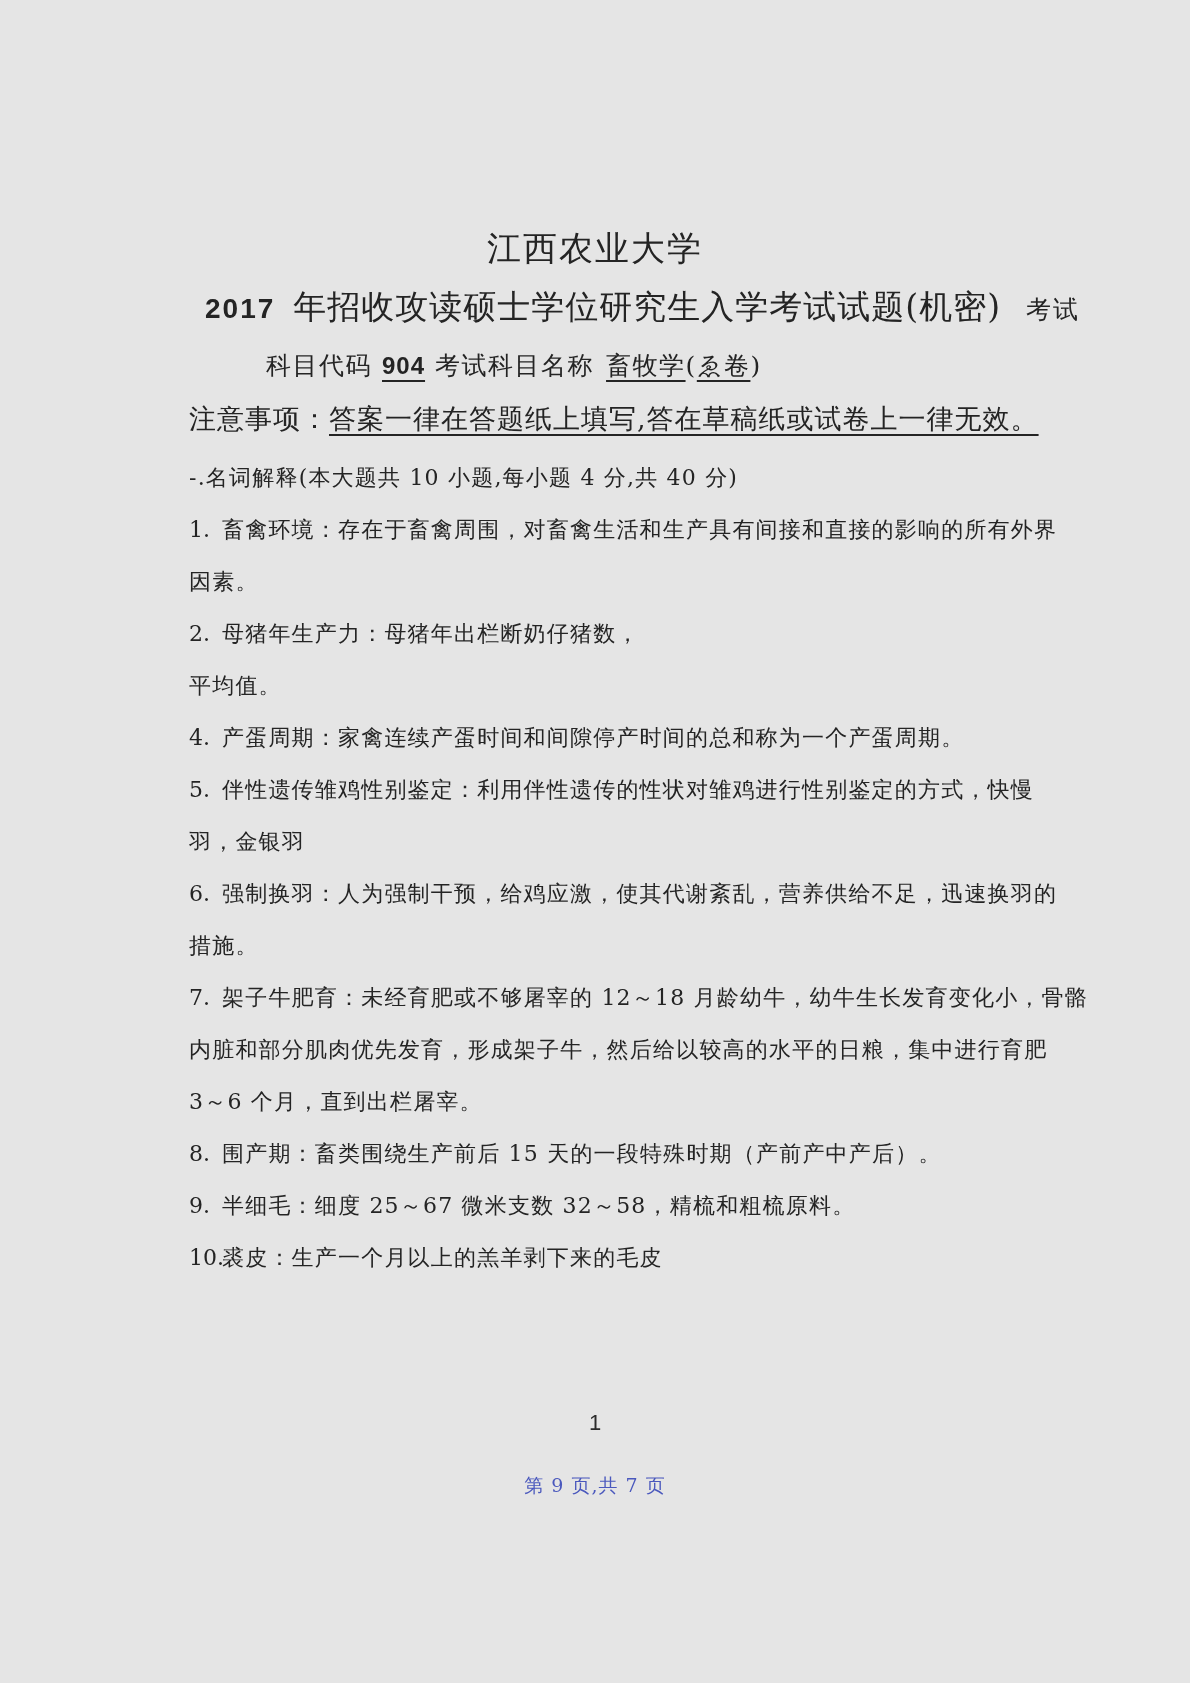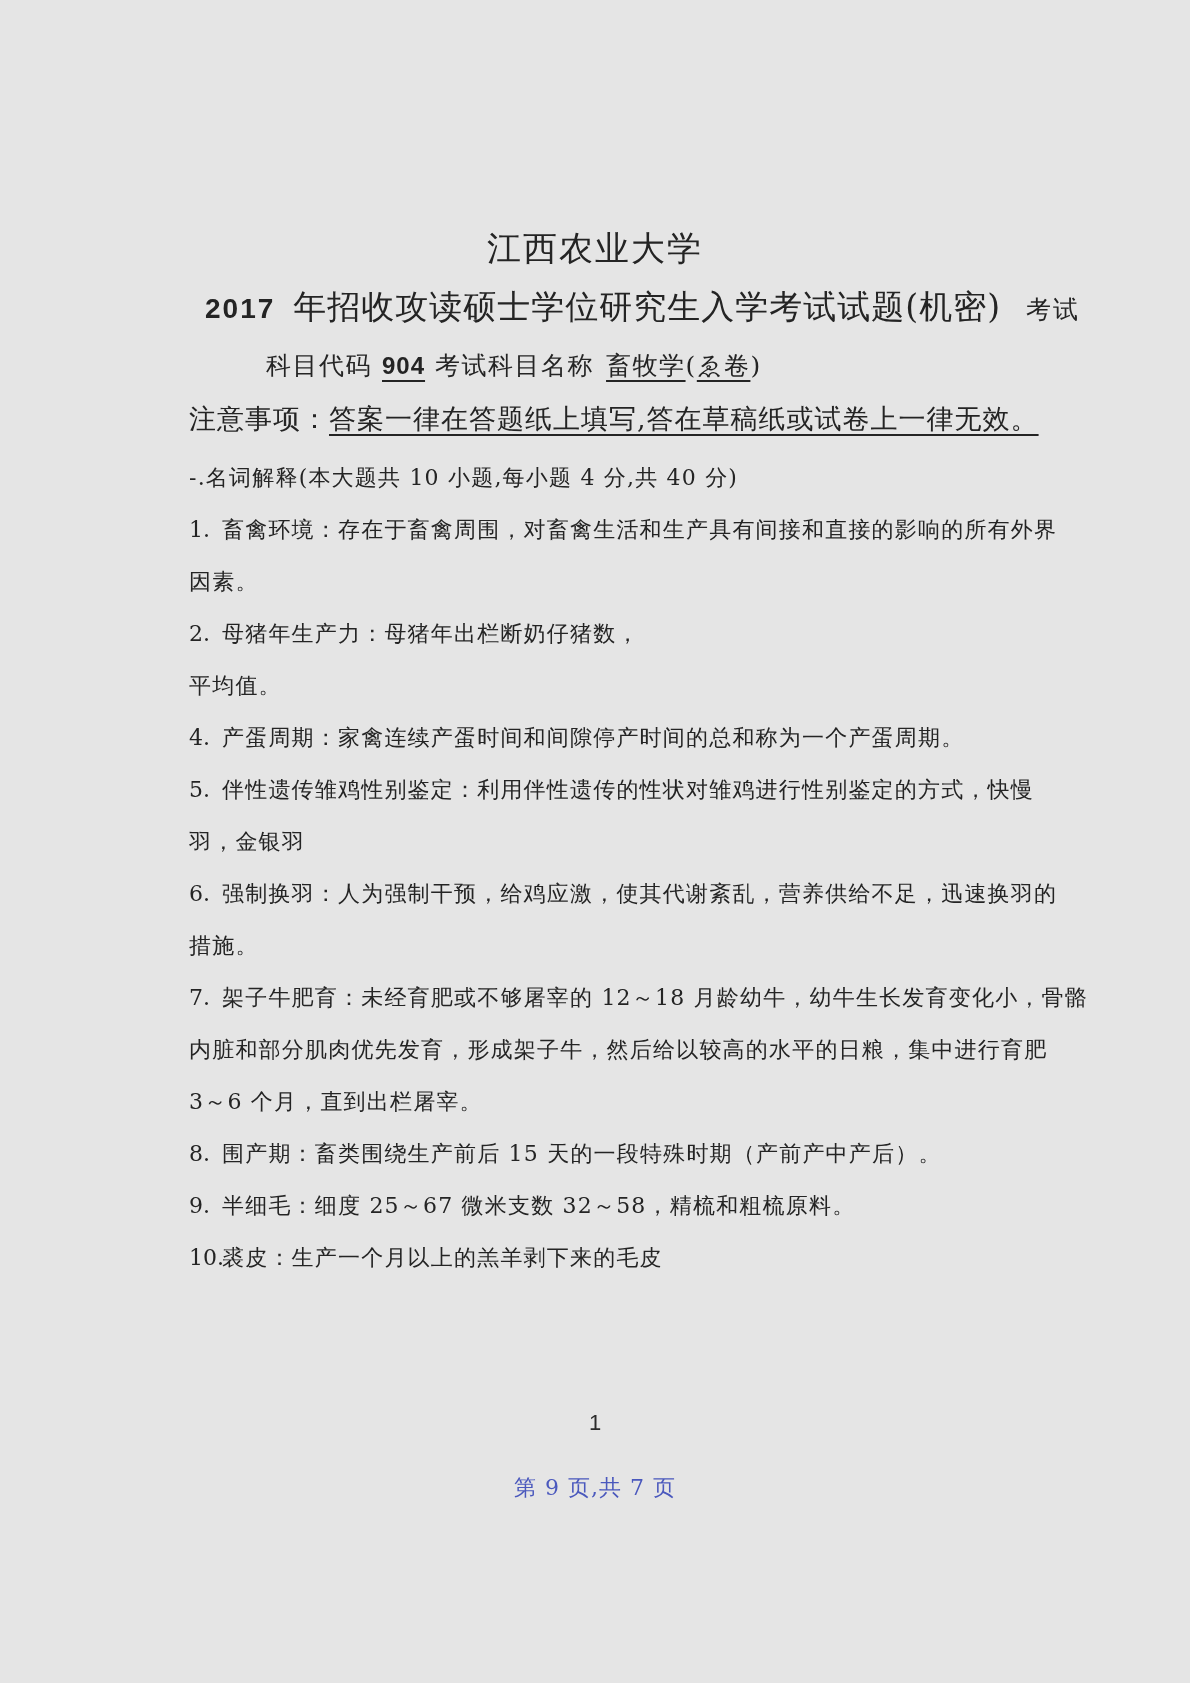--- a/index.html
+++ b/index.html
@@ -48,21 +48,21 @@
   }
   .line{margin:0;white-space:nowrap;}
   .no{display:inline-block;width:33px;letter-spacing:0;}
   .page-number{
     position:absolute;top:1410px;left:0;width:100%;text-align:center;
     font-family:"Liberation Sans","DejaVu Sans",sans-serif;
     font-size:22px;color:#2b2b2b;
   }
   .page-footer{
     position:absolute;top:1473px;left:0;width:100%;text-align:center;
-    font-size:22px;letter-spacing:1px;
+    font-size:19px;letter-spacing:1px;
   }
 </style>
 </head>
 <body>
 
 <div class="page">
 
   <div class="doc-title">江西农业大学</div>
 
   <div class="heading-line">

